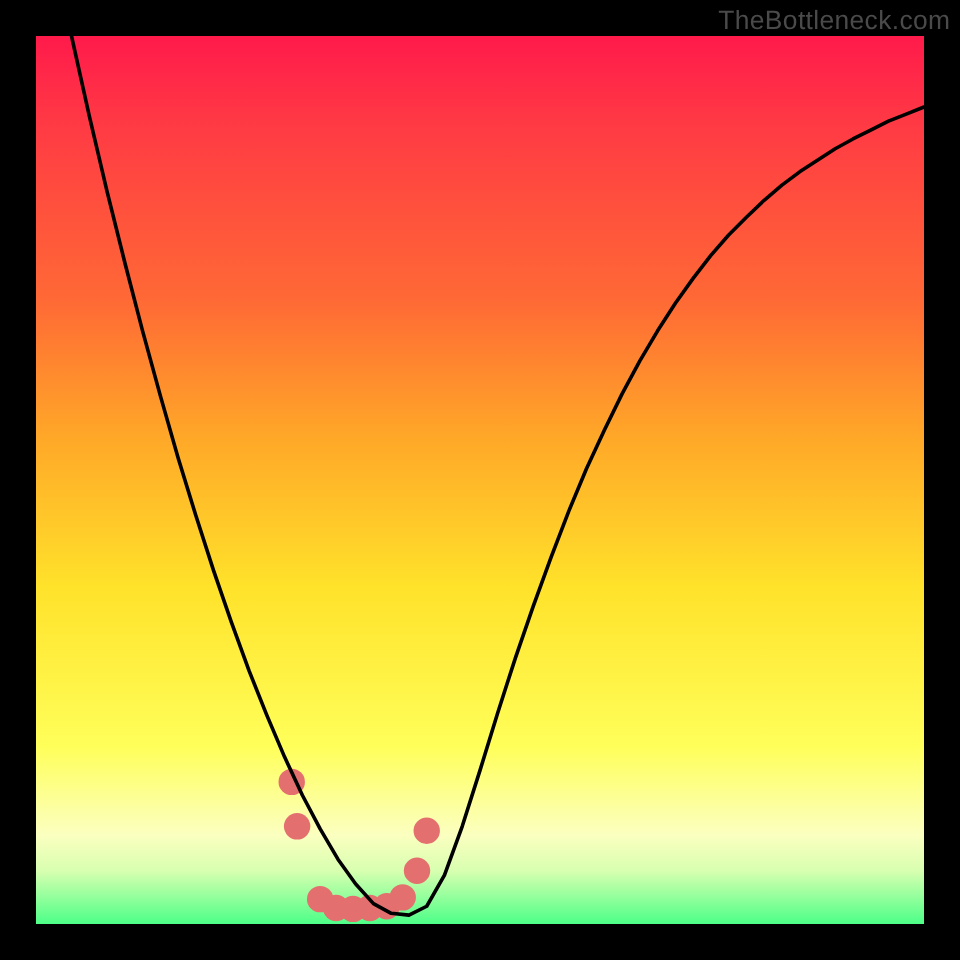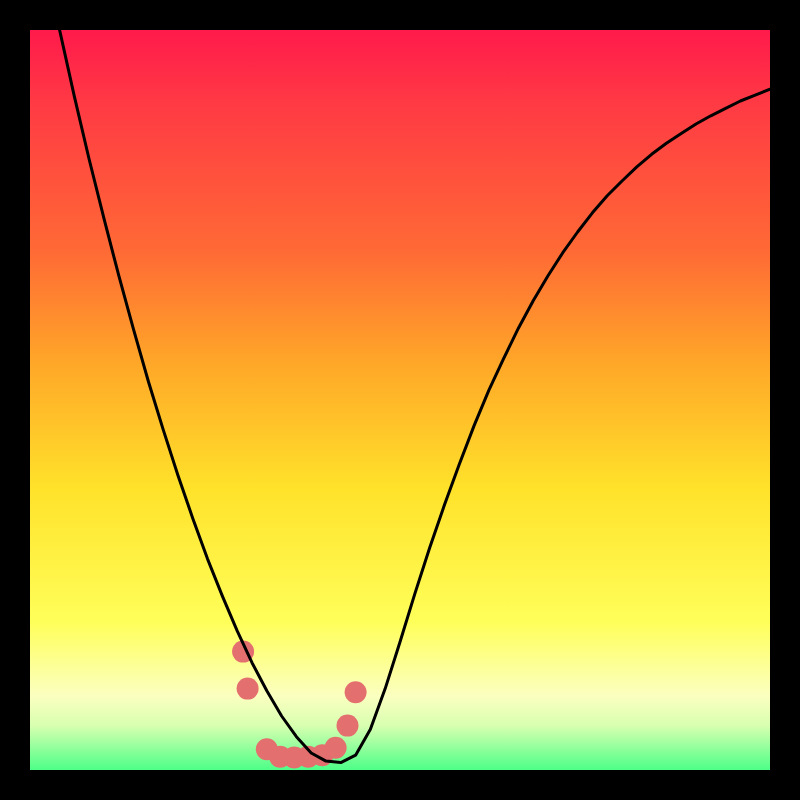--- a/index.html
+++ b/index.html
@@ -52,20 +52,21 @@
     font-size: 22px;
     letter-spacing: 0.3px;
     user-select: none;
   }
 </style>
 </head>
 <body>
 
 <div class="stage">
 
+  <div class="attribution">TheBottleneck.com</div>
 
   <div class="plot-area">
     <svg class="curve-layer" viewBox="0 0 740 740" preserveAspectRatio="none">
       <g id="marker-group">
           <circle cx="213.1" cy="621.6" r="11" fill="#e46f6f"></circle>
           <circle cx="217.6" cy="658.6" r="11" fill="#e46f6f"></circle>
           <circle cx="236.8" cy="719.3" r="11" fill="#e46f6f"></circle>
           <circle cx="250.1" cy="726.7" r="11" fill="#e46f6f"></circle>
           <circle cx="264.2" cy="727.4" r="11" fill="#e46f6f"></circle>
           <circle cx="278.2" cy="726.7" r="11" fill="#e46f6f"></circle>

